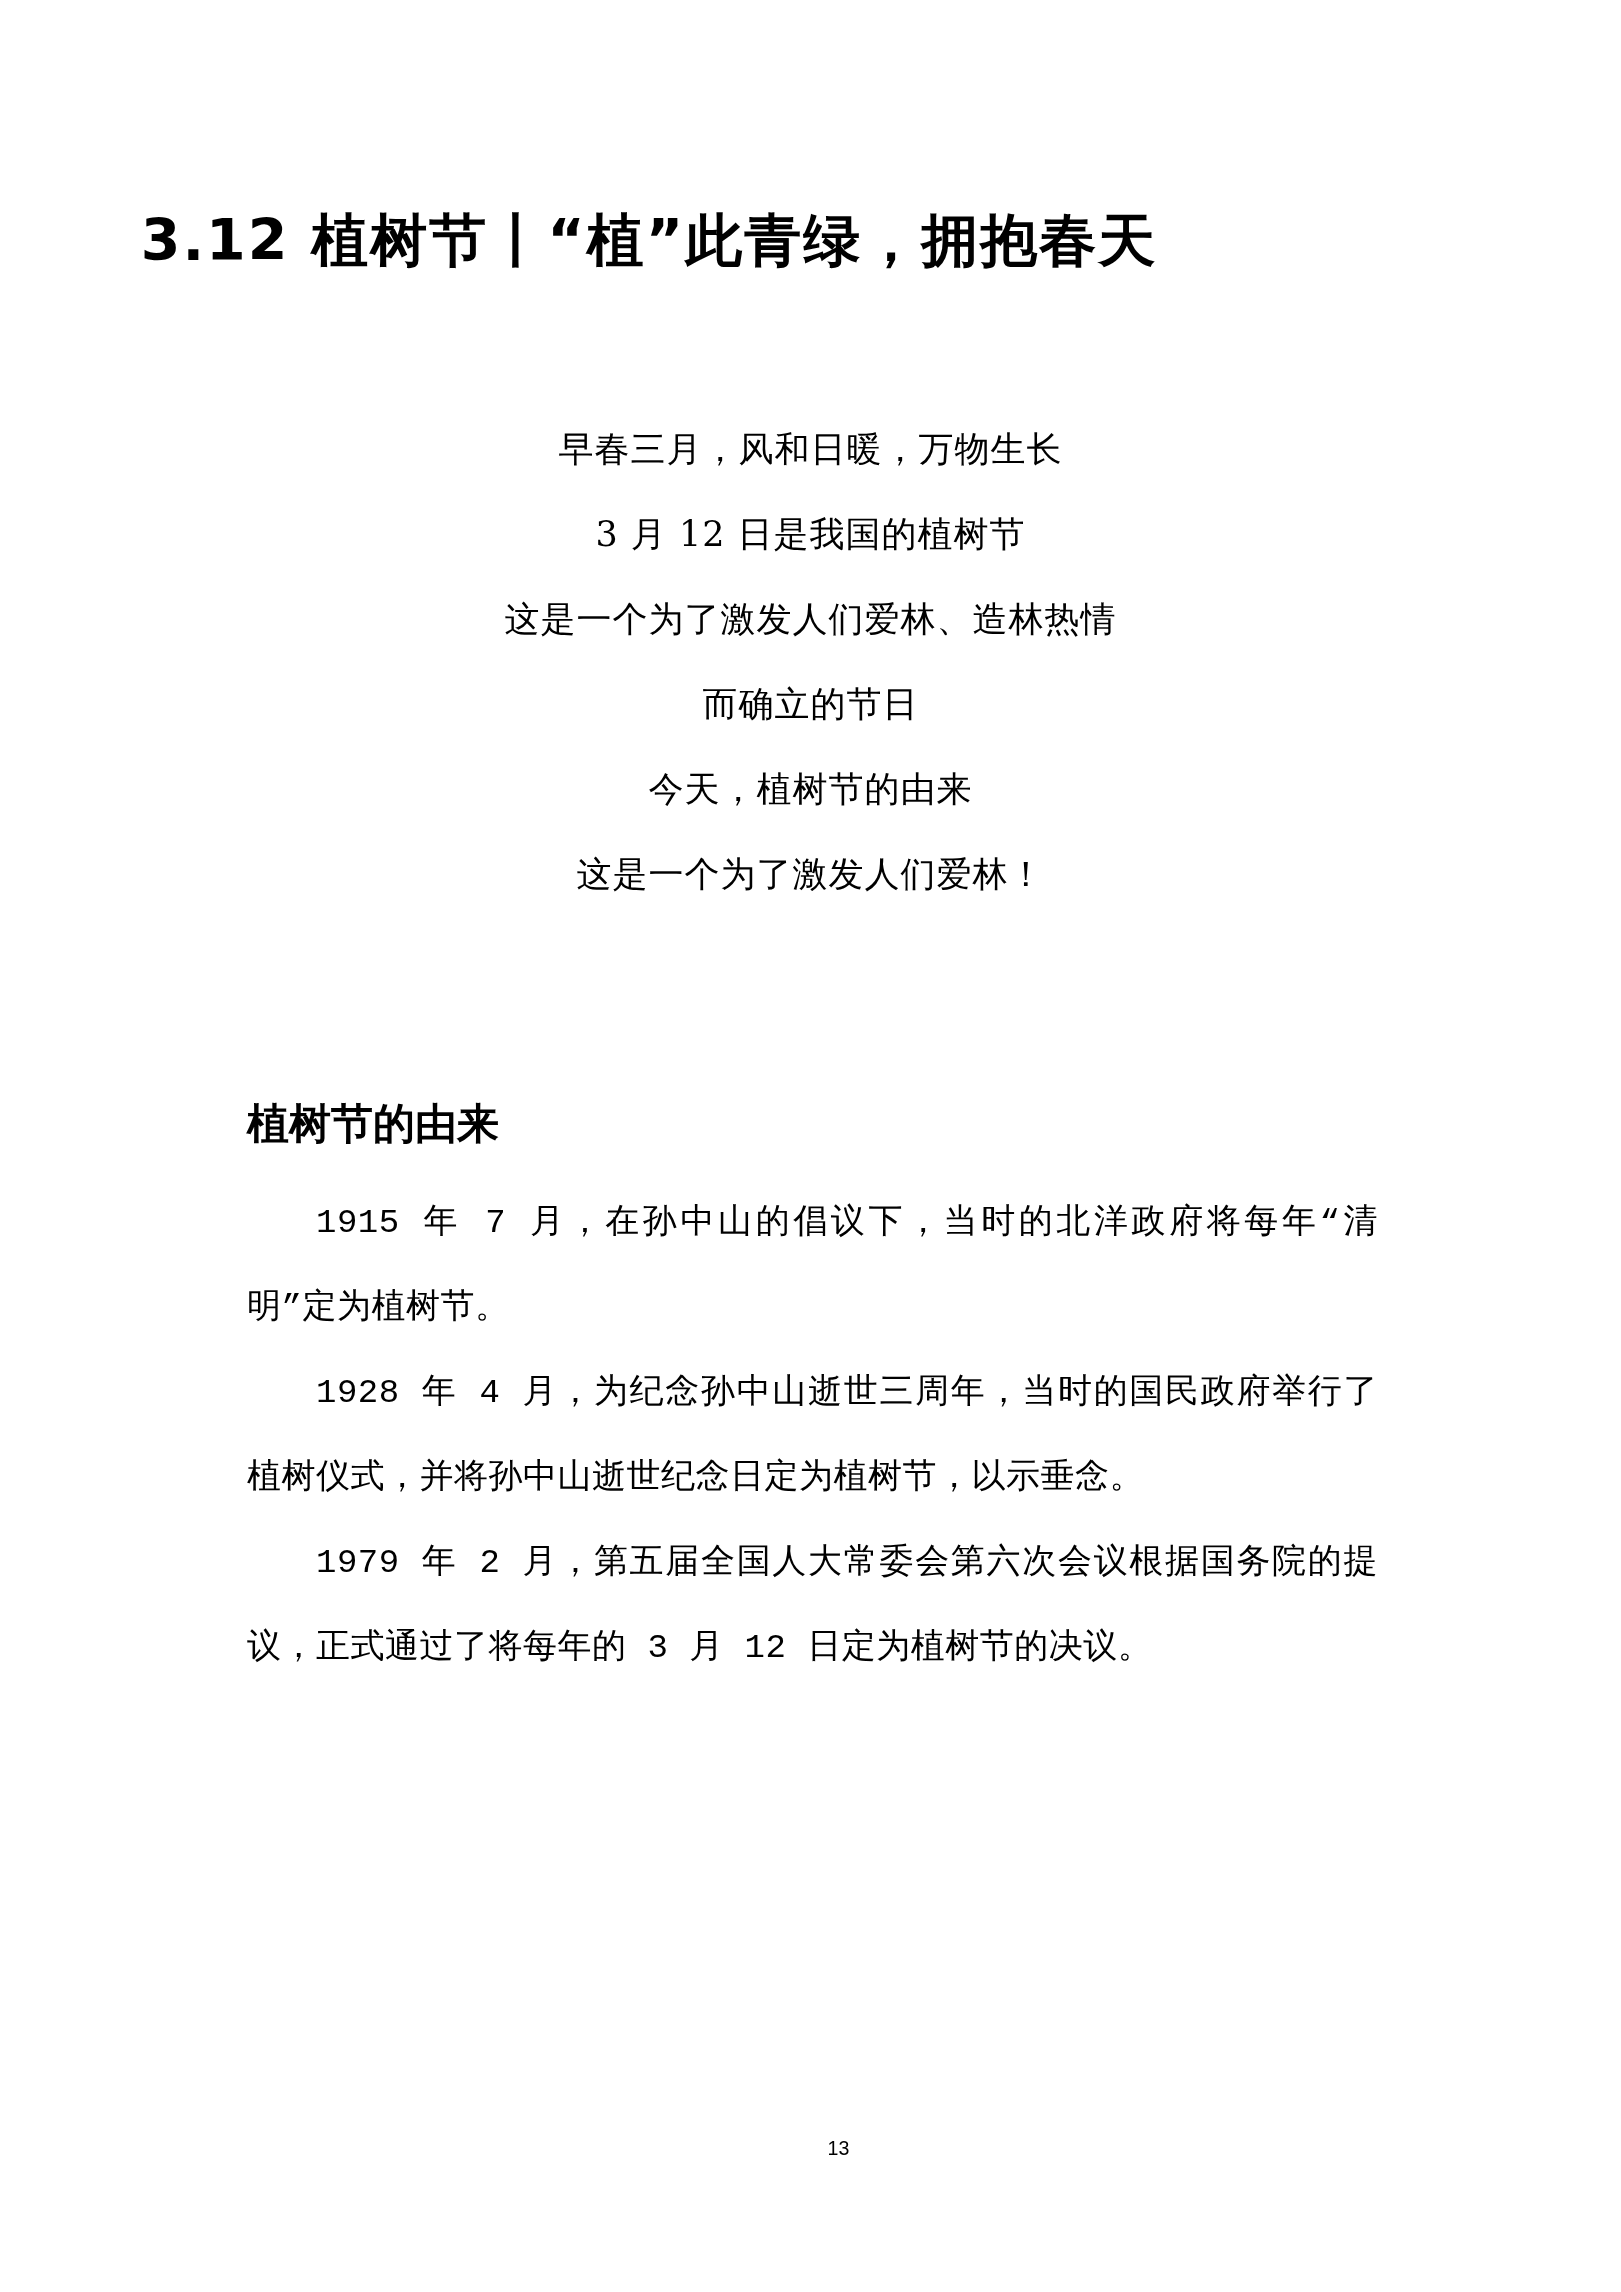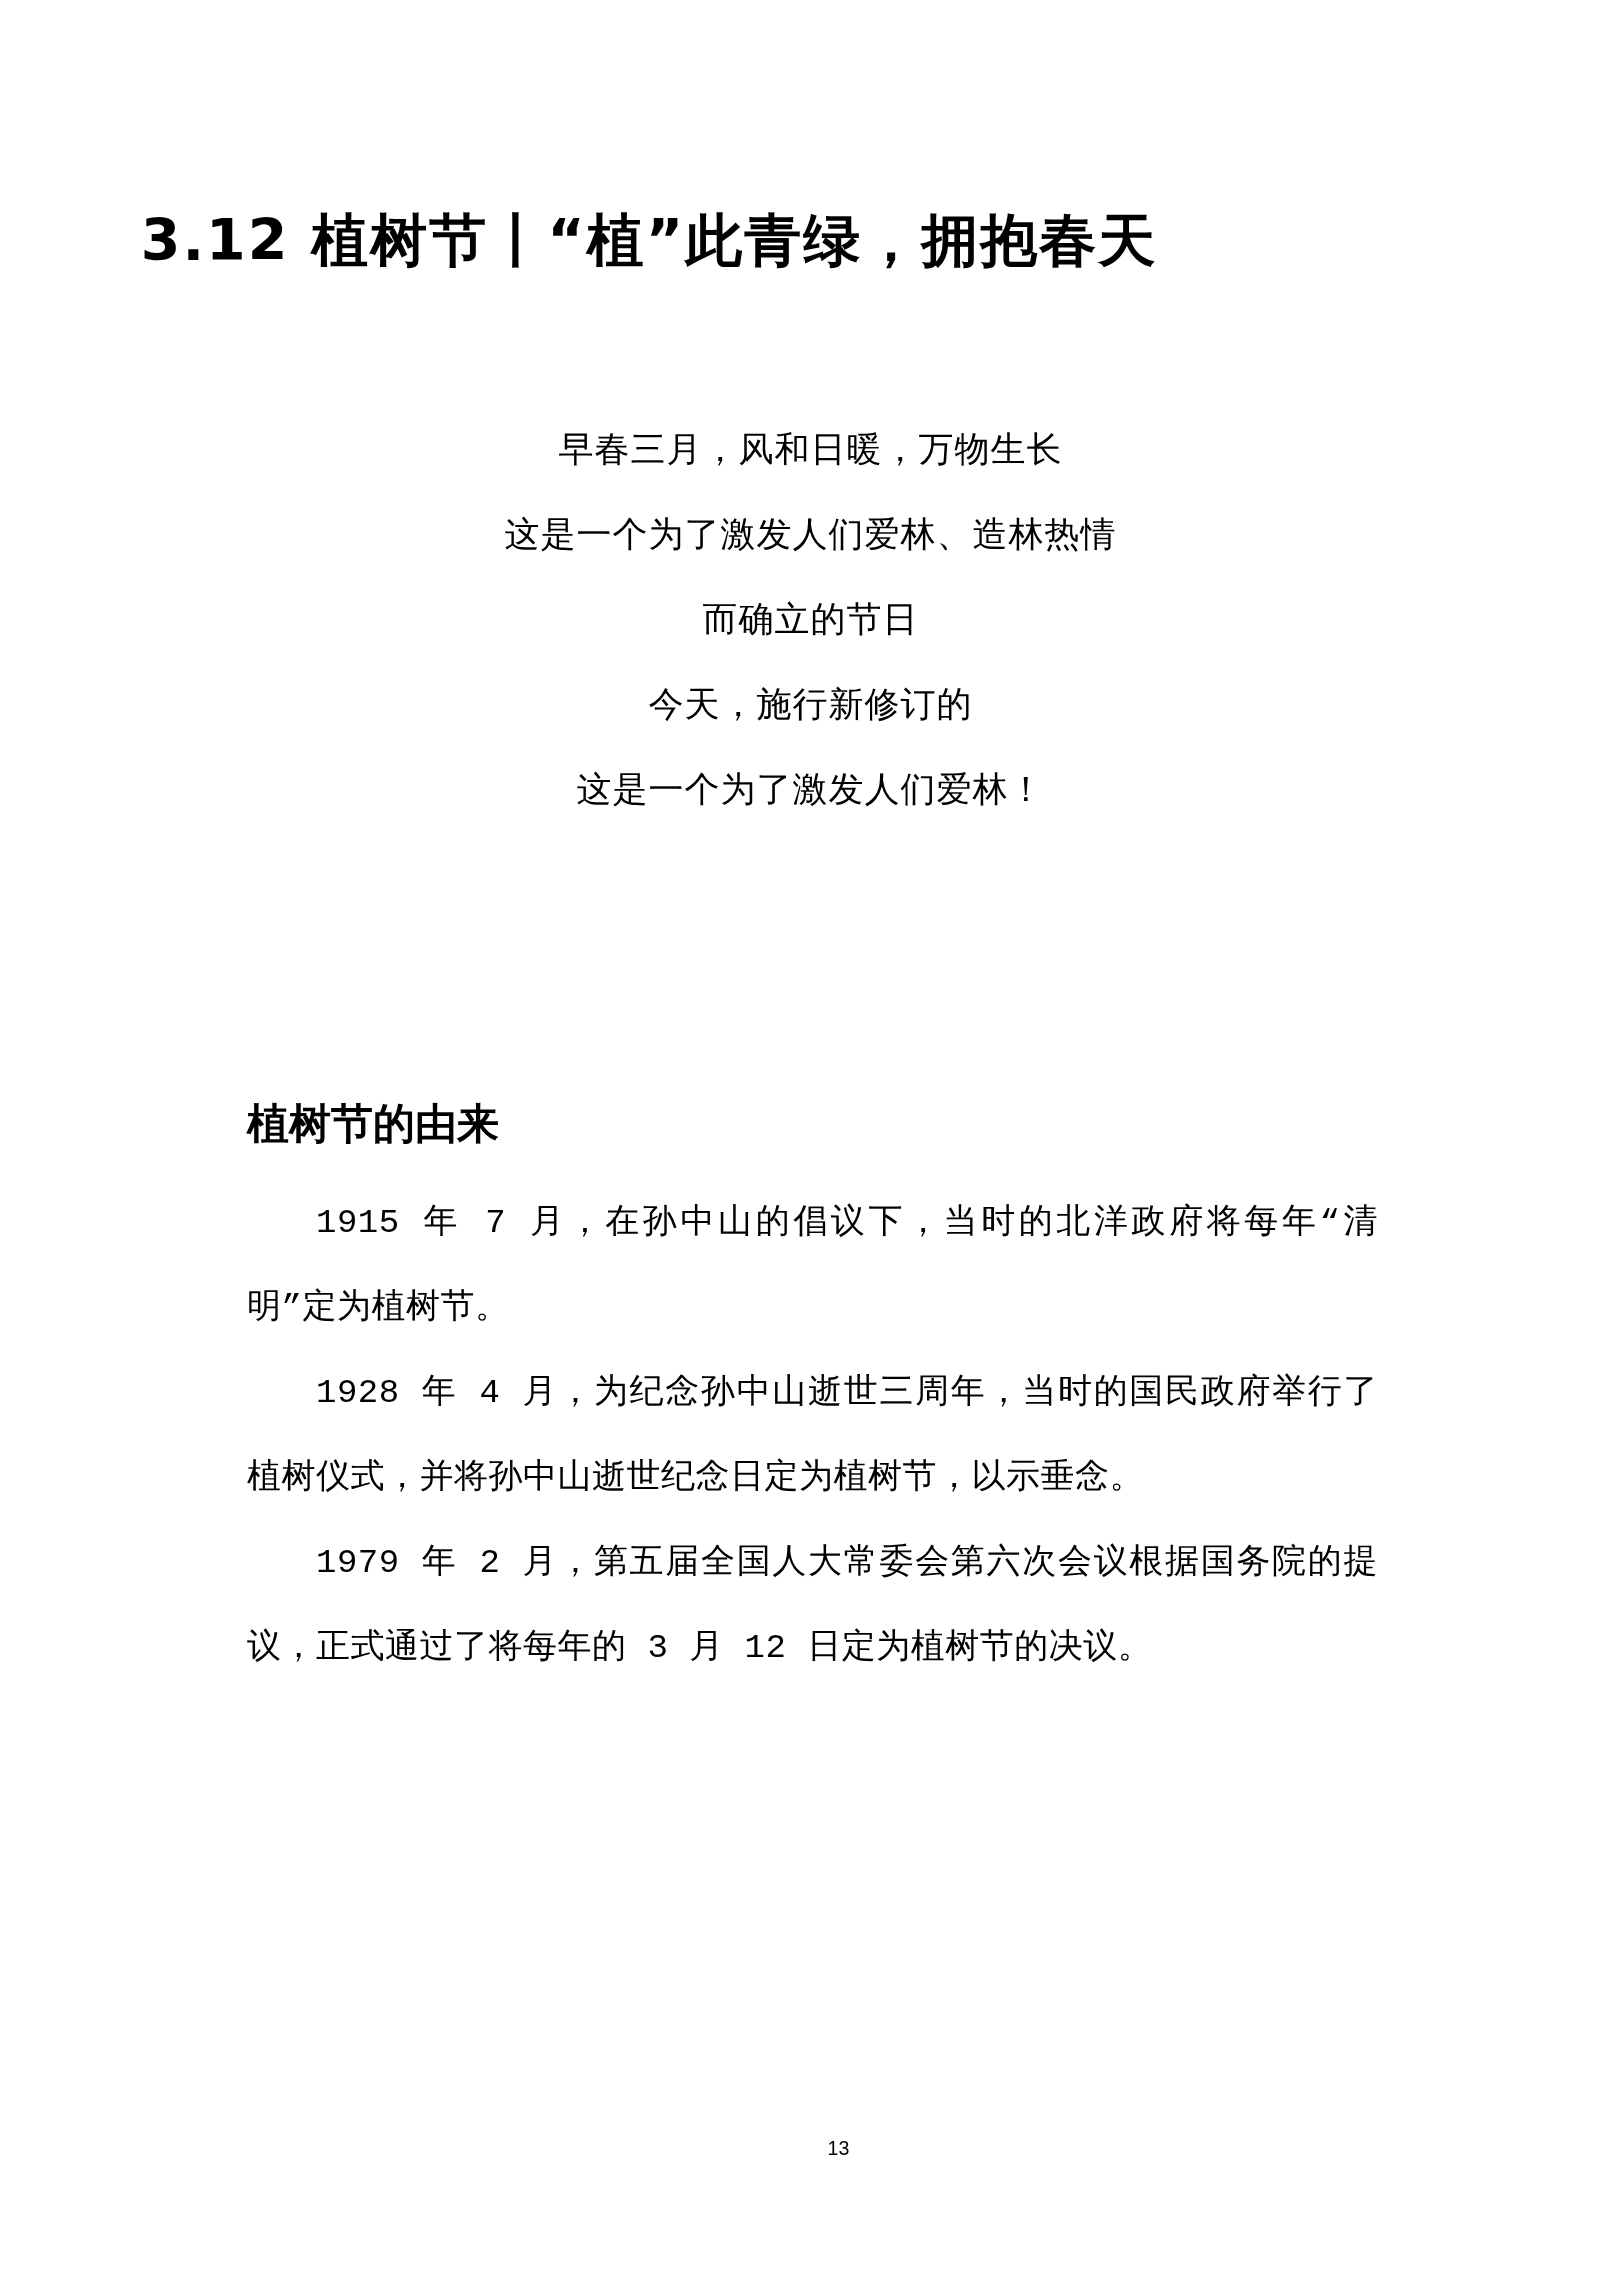--- a/index.html
+++ b/index.html
@@ -83,23 +83,24 @@
   </style>
 </head>
 <body>
 
 <div class="page">
 
   <h1 class="title" style="margin:0;">3.12 植树节丨“植”此青绿，拥抱春天</h1>
 
   <div class="poem">
     <div class="poem-line">早春三月，风和日暖，万物生长</div>
+    <div class="poem-line">3 月 12 日是我国的植树节</div>
     <div class="poem-line">这是一个为了激发人们爱林、造林热情</div>
     <div class="poem-line">而确立的节日</div>
-    <div class="poem-line">今天，施行新修订的</div>
+    <div class="poem-line">今天，植树节的由来</div>
     <div class="poem-line">这是一个为了激发人们爱林！</div>
   </div>
 
   <h2 class="section-heading" style="margin:0;">植树节的由来</h2>
 
   <div class="body">
     <p class="para">1915 年 7 月，在孙中山的倡议下，当时的北洋政府将每年“清明”定为植树节。</p>
     <p class="para">1928 年 4 月，为纪念孙中山逝世三周年，当时的国民政府举行了植树仪式，并将孙中山逝世纪念日定为植树节，以示垂念。</p>
     <p class="para">1979 年 2 月，第五届全国人大常委会第六次会议根据国务院的提议，正式通过了将每年的 3 月 12 日定为植树节的决议。</p>
   </div>

